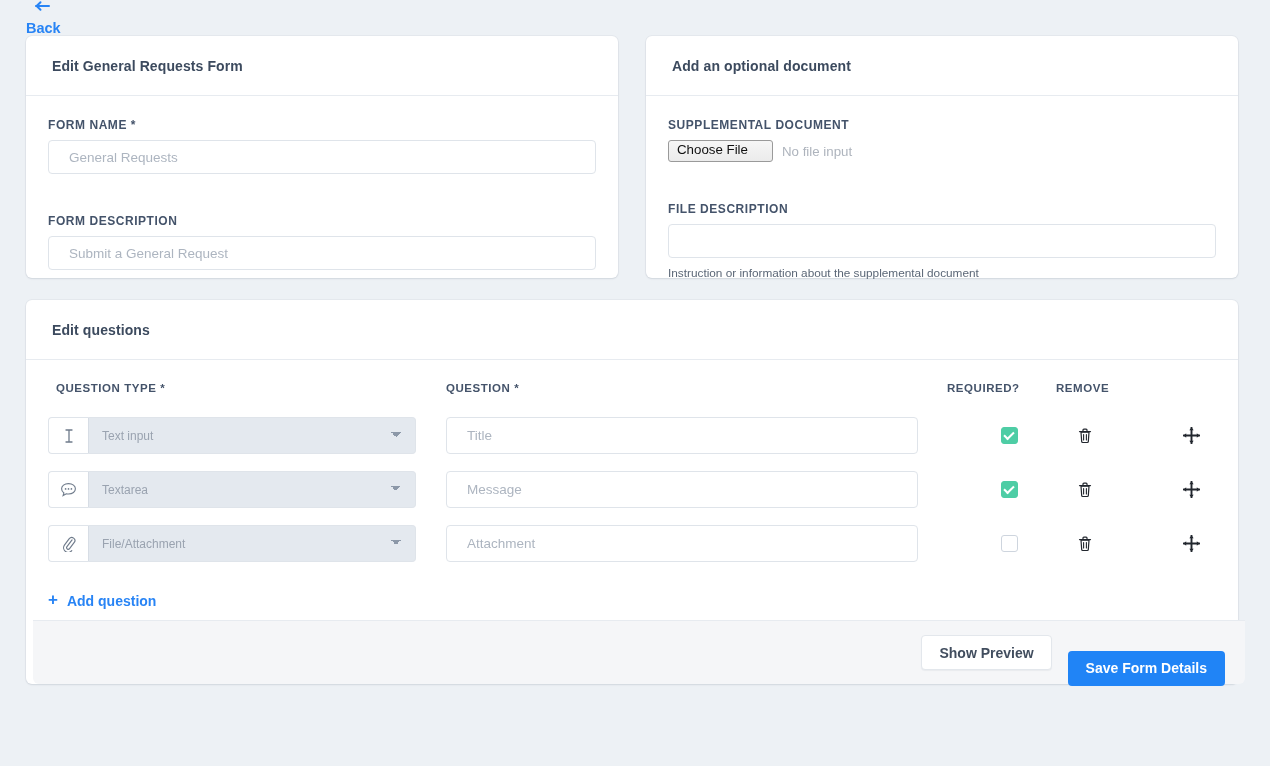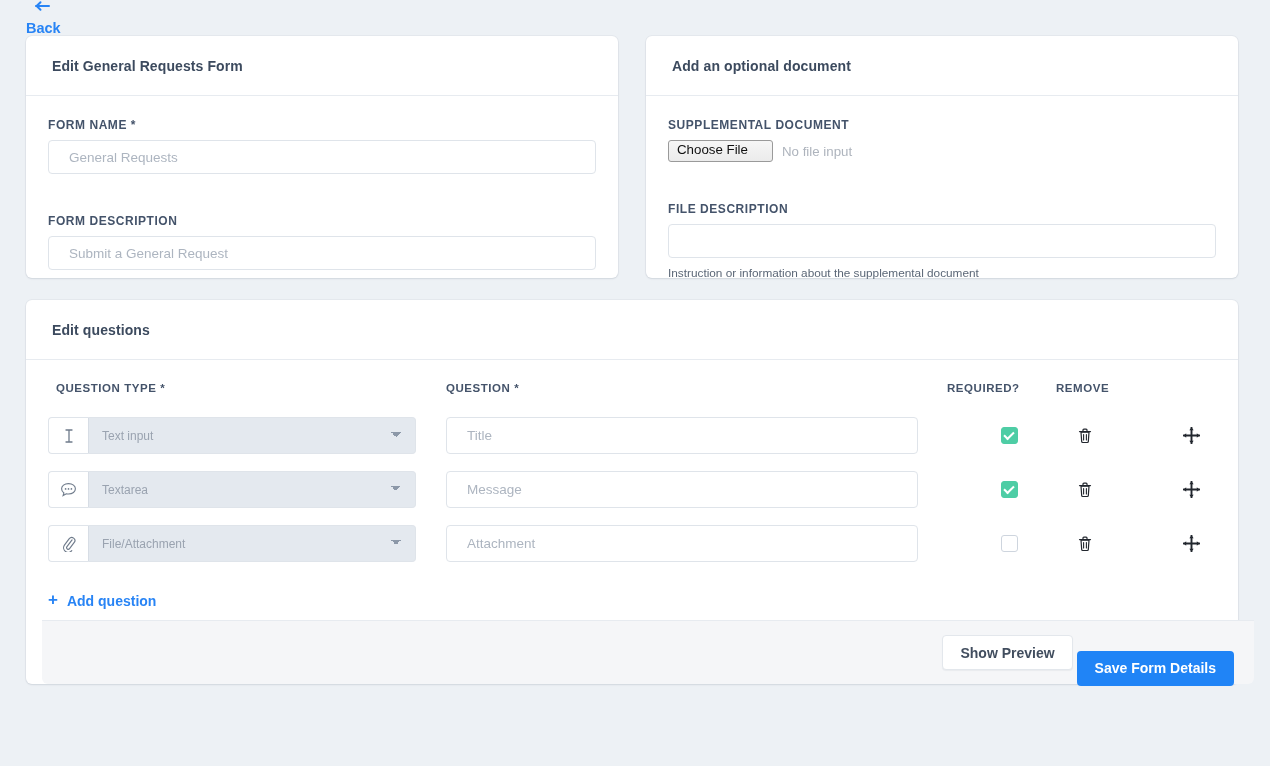--- a/index.html
+++ b/index.html
@@ -279,32 +279,32 @@
     font-size: 17px;
     font-weight: 700;
     line-height: 1;
     position: relative;
     top: -1px;
   }
 
   
   .card-foot {
     position: absolute;
-    left: 16px;
+    left: 7px;
     bottom: 0;
     width: 100%;
     height: 64px;
     background: #f5f6f8;
     border-top: 1px solid #e7ebf0;
     border-radius: 0 0 6px 6px;
     display: flex;
     align-items: center;
     justify-content: flex-end;
     padding-right: 20px;
-    gap: 4px;
+    gap: 16px;
   }
   .btn {
     font-family: "Liberation Sans", sans-serif;
     font-size: 14px;
     font-weight: 700;
     border-radius: 4px;
     padding: 0 17px;
     height: 35px;
     display: inline-flex;
     align-items: center;

